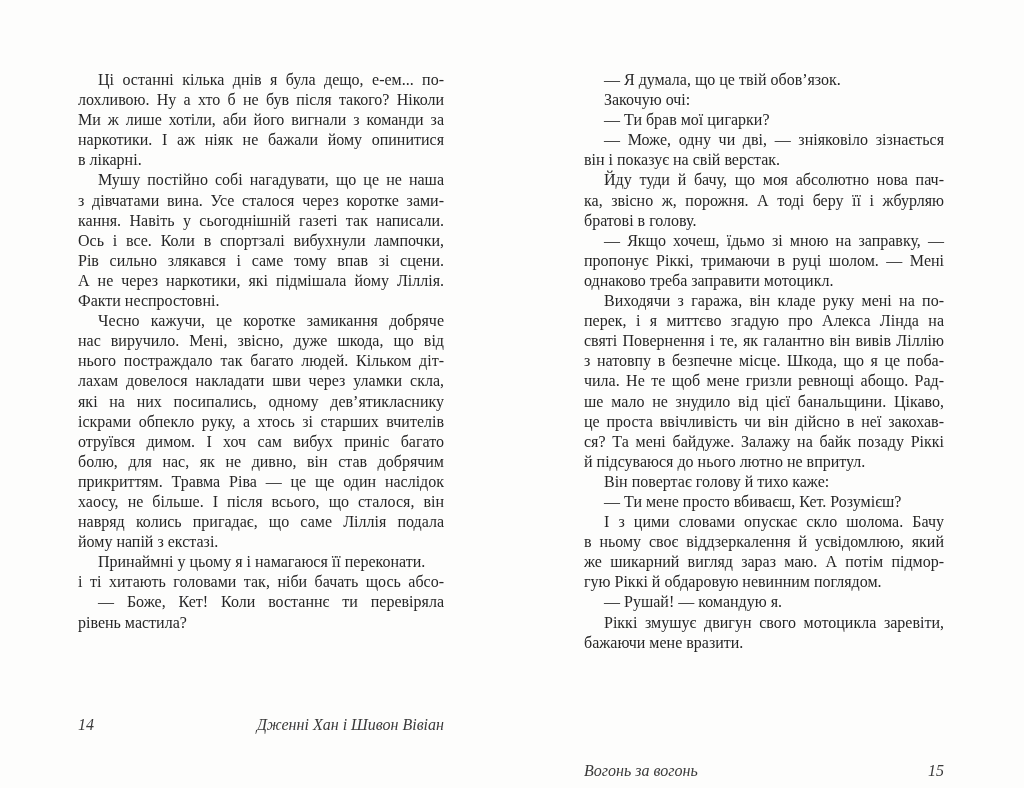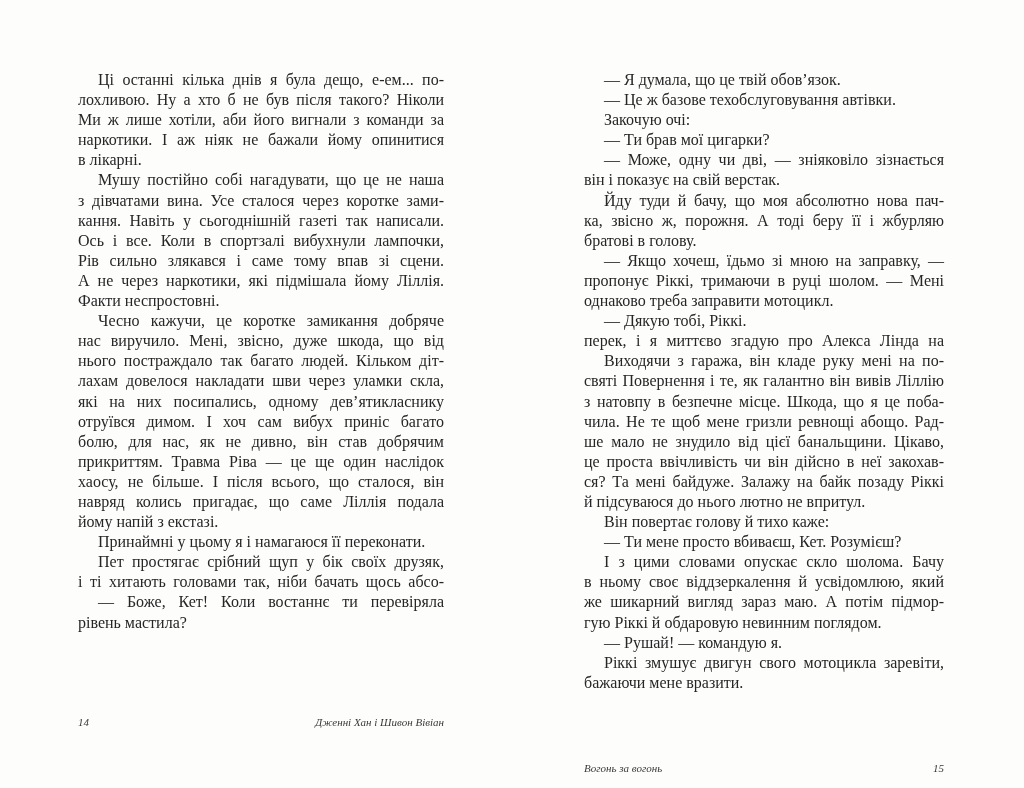--- a/index.html
+++ b/index.html
@@ -40,21 +40,21 @@
   .line.last{
     text-align:center;
     text-align-last:left;
   }
   .running-footer{
     position:absolute;
     top:716px;
     display:flex;
     justify-content:space-between;
     align-items:baseline;
-    font-size:11px;
+    font-size:16px;
     font-style:italic;
     color:#3a3a3a;
   }
   .running-footer.left{ left:78px;  width:366px; }
   .running-footer.right{ left:584px; width:360px;margin-top:46px; }
   .running-footer span{ display:inline-block; }
 </style>
 </head>
 <body>
 
@@ -76,46 +76,43 @@
         <div class="line">Рів сильно злякався і саме тому впав зі сцени.</div>
         <div class="line">А не через наркотики, які підмішала йому Ліллія.</div>
         <div class="line last">Факти неспростовні.</div>
       </div>
       <div class="para">
         <div class="line first">Чесно кажучи, це коротке замикання добряче</div>
         <div class="line">нас виручило. Мені, звісно, дуже шкода, що від</div>
         <div class="line">нього постраждало так багато людей. Кільком діт-</div>
         <div class="line">лахам довелося накладати шви через уламки скла,</div>
         <div class="line">які на них посипались, одному дев’ятикласнику</div>
+        <div class="line">іскрами обпекло руку, а хтось зі старших вчителів</div>
         <div class="line">отруївся димом. І хоч сам вибух приніс багато</div>
         <div class="line">болю, для нас, як не дивно, він став добрячим</div>
         <div class="line">прикриттям. Травма Ріва — це ще один наслідок</div>
         <div class="line">хаосу, не більше. І після всього, що сталося, він</div>
         <div class="line">навряд колись пригадає, що саме Ліллія подала</div>
         <div class="line last">йому напій з екстазі.</div>
       </div>
       <div class="para">
         <div class="line first last">Принаймні у цьому я і намагаюся її переконати.</div>
       </div>
       <div class="para">
-        <div class="line first">Пет простягає срібний щуп у бік своїх друзяк,</div>
         <div class="line">і ті хитають головами так, ніби бачать щось абсо-</div>
       </div>
       <div class="para">
         <div class="line first">— Боже, Кет! Коли востаннє ти перевіряла</div>
         <div class="line last">рівень мастила?</div>
       </div>
     </div>
 
   <div class="text-block right">
       <div class="para">
         <div class="line first last">— Я думала, що це твій обов’язок.</div>
-      </div>
-      <div class="para">
-        <div class="line first last">— Це ж базове техобслуговування автівки.</div>
       </div>
       <div class="para">
         <div class="line first last">Закочую очі:</div>
       </div>
       <div class="para">
         <div class="line first last">— Ти брав мої цигарки?</div>
       </div>
       <div class="para">
         <div class="line first">— Може, одну чи дві, — зніяковіло зізнається</div>
         <div class="line last">він і показує на свій верстак.</div>
@@ -124,25 +121,22 @@
         <div class="line first">Йду туди й бачу, що моя абсолютно нова пач-</div>
         <div class="line">ка, звісно ж, порожня. А тоді беру її і жбурляю</div>
         <div class="line last">братові в голову.</div>
       </div>
       <div class="para">
         <div class="line first">— Якщо хочеш, їдьмо зі мною на заправку, —</div>
         <div class="line">пропонує Ріккі, тримаючи в руці шолом. — Мені</div>
         <div class="line last">однаково треба заправити мотоцикл.</div>
       </div>
       <div class="para">
-        <div class="line first last">— Дякую тобі, Ріккі.</div>
-      </div>
-      <div class="para">
+        <div class="line first">Виходячи з гаража, він кладе руку мені на по-</div>
         <div class="line">перек, і я миттєво згадую про Алекса Лінда на</div>
-        <div class="line first">Виходячи з гаража, він кладе руку мені на по-</div>
         <div class="line">святі Повернення і те, як галантно він вивів Ліллію</div>
         <div class="line">з натовпу в безпечне місце. Шкода, що я це поба-</div>
         <div class="line">чила. Не те щоб мене гризли ревнощі абощо. Рад-</div>
         <div class="line">ше мало не знудило від цієї банальщини. Цікаво,</div>
         <div class="line">це проста ввічливість чи він дійсно в неї закохав-</div>
         <div class="line">ся? Та мені байдуже. Залажу на байк позаду Ріккі</div>
         <div class="line last">й підсуваюся до нього лютно не впритул.</div>
       </div>
       <div class="para">
         <div class="line first last">Він повертає голову й тихо каже:</div>

